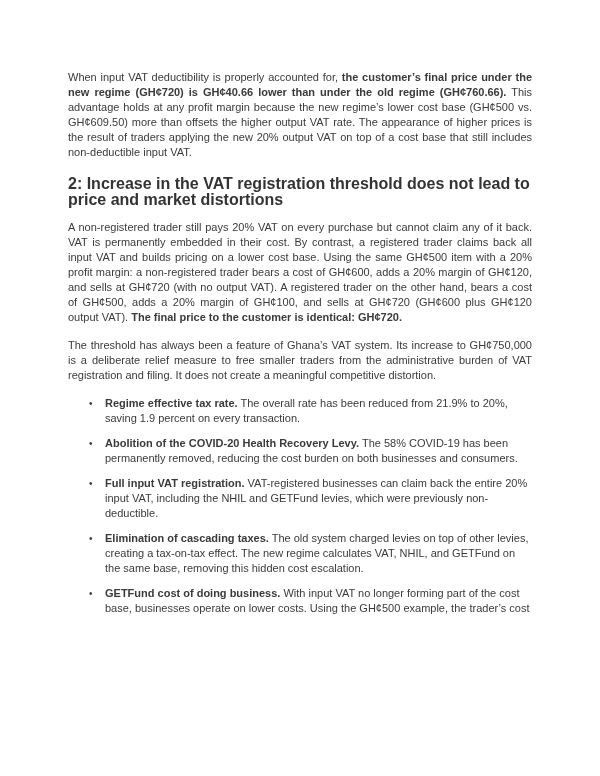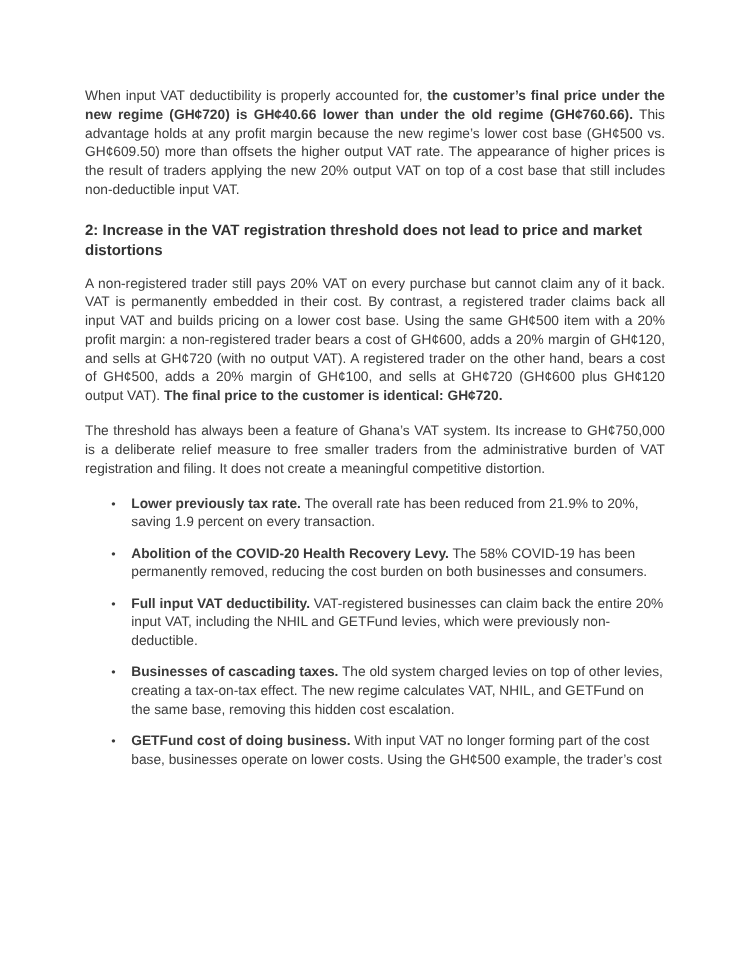--- a/index.html
+++ b/index.html
@@ -23,21 +23,21 @@
     color: #3a3a3a;
     font-size: 11px;
     line-height: 15px;
   }
   p.para {
     margin: 0 0 13px 0;
     text-align: justify;
   }
   .b { font-weight: bold; }
   h2.section-heading {
-    font-size: 12px;
+    font-size: 16px;
     line-height: 16px;
     font-weight: bold;
     color: #333333;
     margin: 16px 0 12px 0;
     text-align: left;
   }
   ul.bullet-list {
     list-style: none;
     margin: 2px 0 0 0;
     padding: 0;
@@ -77,30 +77,30 @@
 
     <h2 class="section-heading">2: Increase in the VAT registration threshold does not lead to price and market distortions</h2>
 
     <p class="para"><span>A non-registered trader still pays 20% VAT on every purchase but cannot claim any of it back. VAT is permanently embedded in their cost. By contrast, a registered trader claims back all input VAT and builds pricing on a lower cost base. Using the same GH¢500 item with a 20% profit margin: a non-registered trader bears a cost of GH¢600, adds a 20% margin of GH¢120, and sells at GH¢720 (with no output VAT). A registered trader on the other hand, bears a cost of GH¢500, adds a 20% margin of GH¢100, and sells at GH¢720 (GH¢600 plus GH¢120 output VAT). </span><span class="b">The final price to the customer is identical: GH¢720.</span></p>
 
     <p class="para"><span>The threshold has always been a feature of Ghana’s VAT system. Its increase to GH¢750,000 is a deliberate relief measure to free smaller traders from the administrative burden of VAT registration and filing. It does not create a meaningful competitive distortion.</span></p>
 
 
     <ul class="bullet-list">
       <li>
-        <span class="marker">•</span><span class="b">Lower previously tax rate.</span><span> The overall rate has been reduced from 21.9% to 20%, saving 1.9 percent on every transaction.</span>
+        <span class="marker">•</span><span class="b">Regime effective tax rate.</span><span> The overall rate has been reduced from 21.9% to 20%, saving 1.9 percent on every transaction.</span>
       </li>
       <li>
         <span class="marker">•</span><span class="b">Abolition of the COVID-20 Health Recovery Levy.</span><span> The 58% COVID-19 has been permanently removed, reducing the cost burden on both businesses and consumers.</span>
       </li>
       <li>
-        <span class="marker">•</span><span class="b">Full input VAT deductibility.</span><span> VAT-registered businesses can claim back the entire 20% input VAT, including the NHIL and GETFund levies, which were previously non-deductible.</span>
+        <span class="marker">•</span><span class="b">Full input VAT registration.</span><span> VAT-registered businesses can claim back the entire 20% input VAT, including the NHIL and GETFund levies, which were previously non-deductible.</span>
       </li>
       <li>
-        <span class="marker">•</span><span class="b">Businesses of cascading taxes.</span><span> The old system charged levies on top of other levies, creating a tax-on-tax effect. The new regime calculates VAT, NHIL, and GETFund on the same base, removing this hidden cost escalation.</span>
+        <span class="marker">•</span><span class="b">Elimination of cascading taxes.</span><span> The old system charged levies on top of other levies, creating a tax-on-tax effect. The new regime calculates VAT, NHIL, and GETFund on the same base, removing this hidden cost escalation.</span>
       </li>
       <li>
         <span class="marker">•</span><span class="b">GETFund cost of doing business.</span><span> With input VAT no longer forming part of the cost base, businesses operate on lower costs. Using the GH¢500 example, the trader’s cost drops from GH¢609.50 under the old system to GH¢500 under the new system — a reduction of nearly 18%.</span>
       </li>
     </ul>
 
   </div>
 
   <div class="footer">Page 2</div>
 </div>

